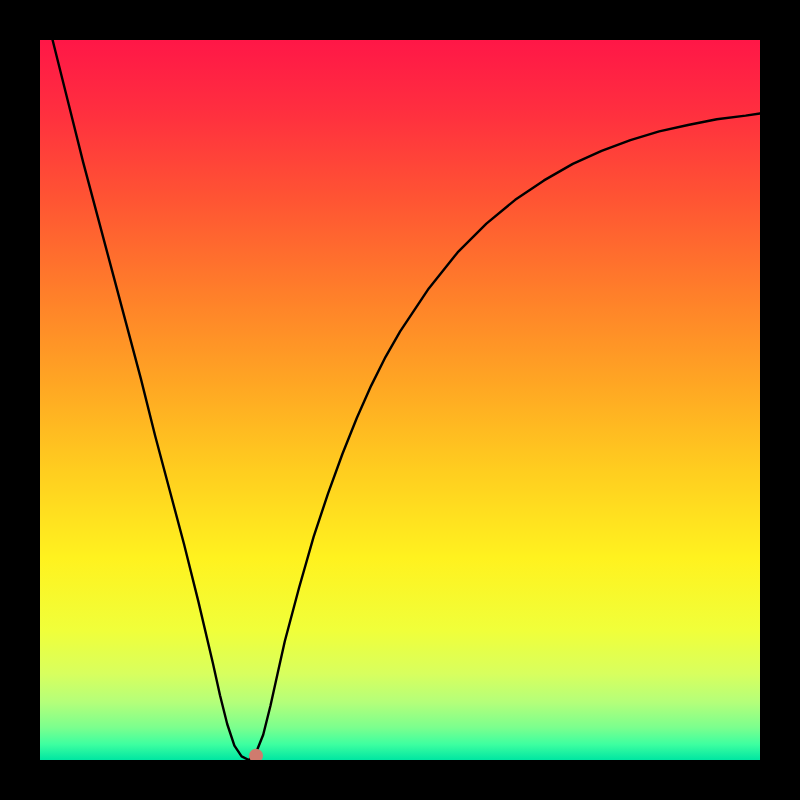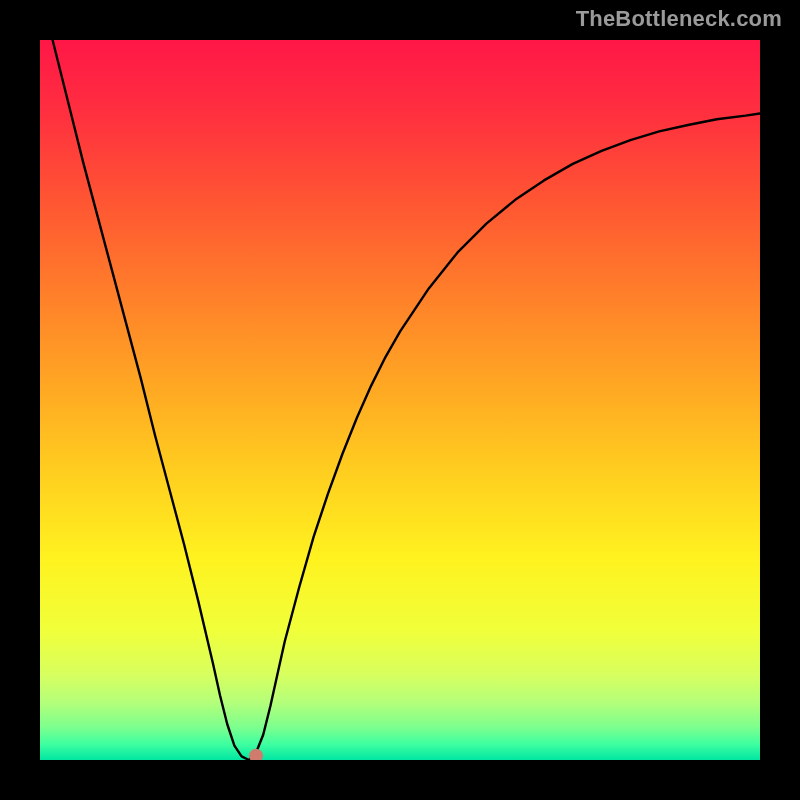--- a/index.html
+++ b/index.html
@@ -68,14 +68,13 @@
           <rect x="0" y="0" width="720" height="720"></rect>
         </clipPath>
       </defs>
       <rect x="0" y="0" width="720" height="720" fill="url(#bg-grad)"></rect>
       <g clip-path="url(#clip-plot)">
         <path id="curve-path" fill="none" stroke="#000" stroke-width="2.4" stroke-linejoin="round" stroke-linecap="round" d="M0.00 -50.40 L14.40 7.20 L28.80 64.80 L43.20 122.40 L57.60 176.40 L72.00 230.40 L86.40 284.40 L100.80 338.40 L115.20 396.00 L129.60 450.00 L144.00 504.00 L158.40 561.60 L172.80 622.80 L180.00 655.20 L187.20 684.00 L194.40 705.60 L201.60 716.40 L208.80 720.00 L216.00 712.80 L223.20 694.80 L230.40 666.00 L237.60 633.60 L244.80 601.20 L259.20 547.20 L273.60 496.80 L288.00 453.60 L302.40 414.00 L316.80 378.00 L331.20 345.60 L345.60 316.80 L360.00 291.60 L388.80 248.40 L417.60 212.40 L446.40 183.60 L475.20 159.84 L504.00 140.40 L532.80 123.84 L561.60 110.88 L590.40 100.08 L619.20 91.44 L648.00 84.96 L676.80 79.20 L705.60 75.60 L720.00 73.44"></path>
         <circle id="marker-dot" r="7" cx="216.00" cy="715.68" fill="#cf7b6e"></circle>
       </g>
     </svg>
   </div>
-  <div class="watermark">TheBottleneck.com</div>
 </div>
 
 </body></html>

